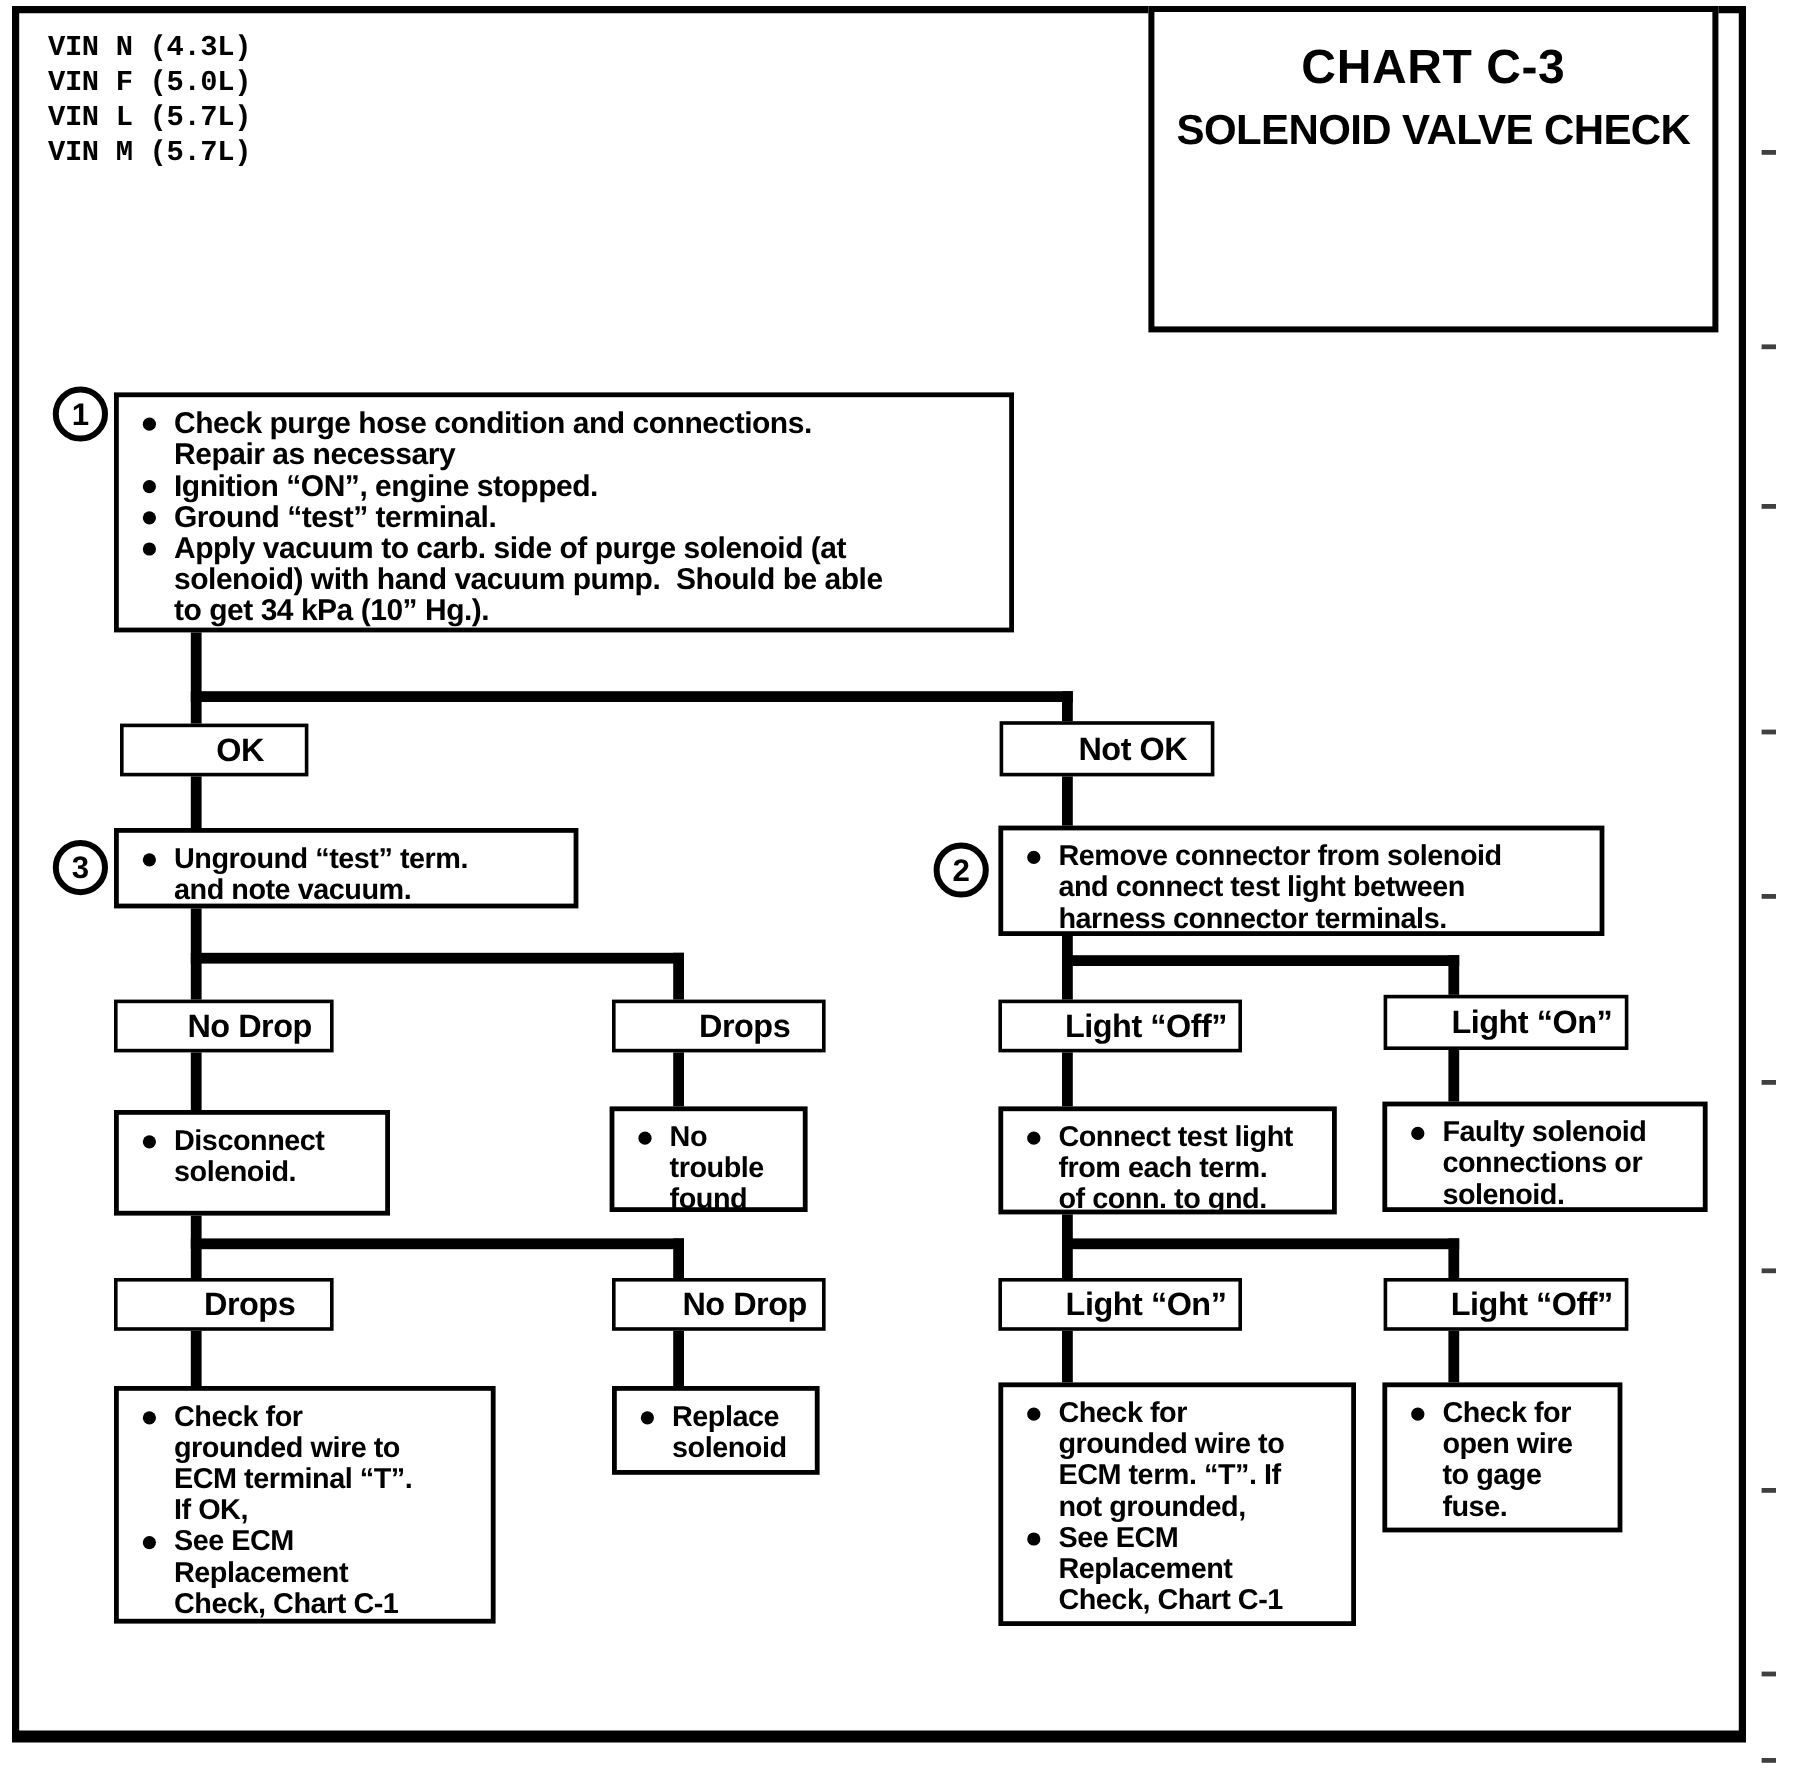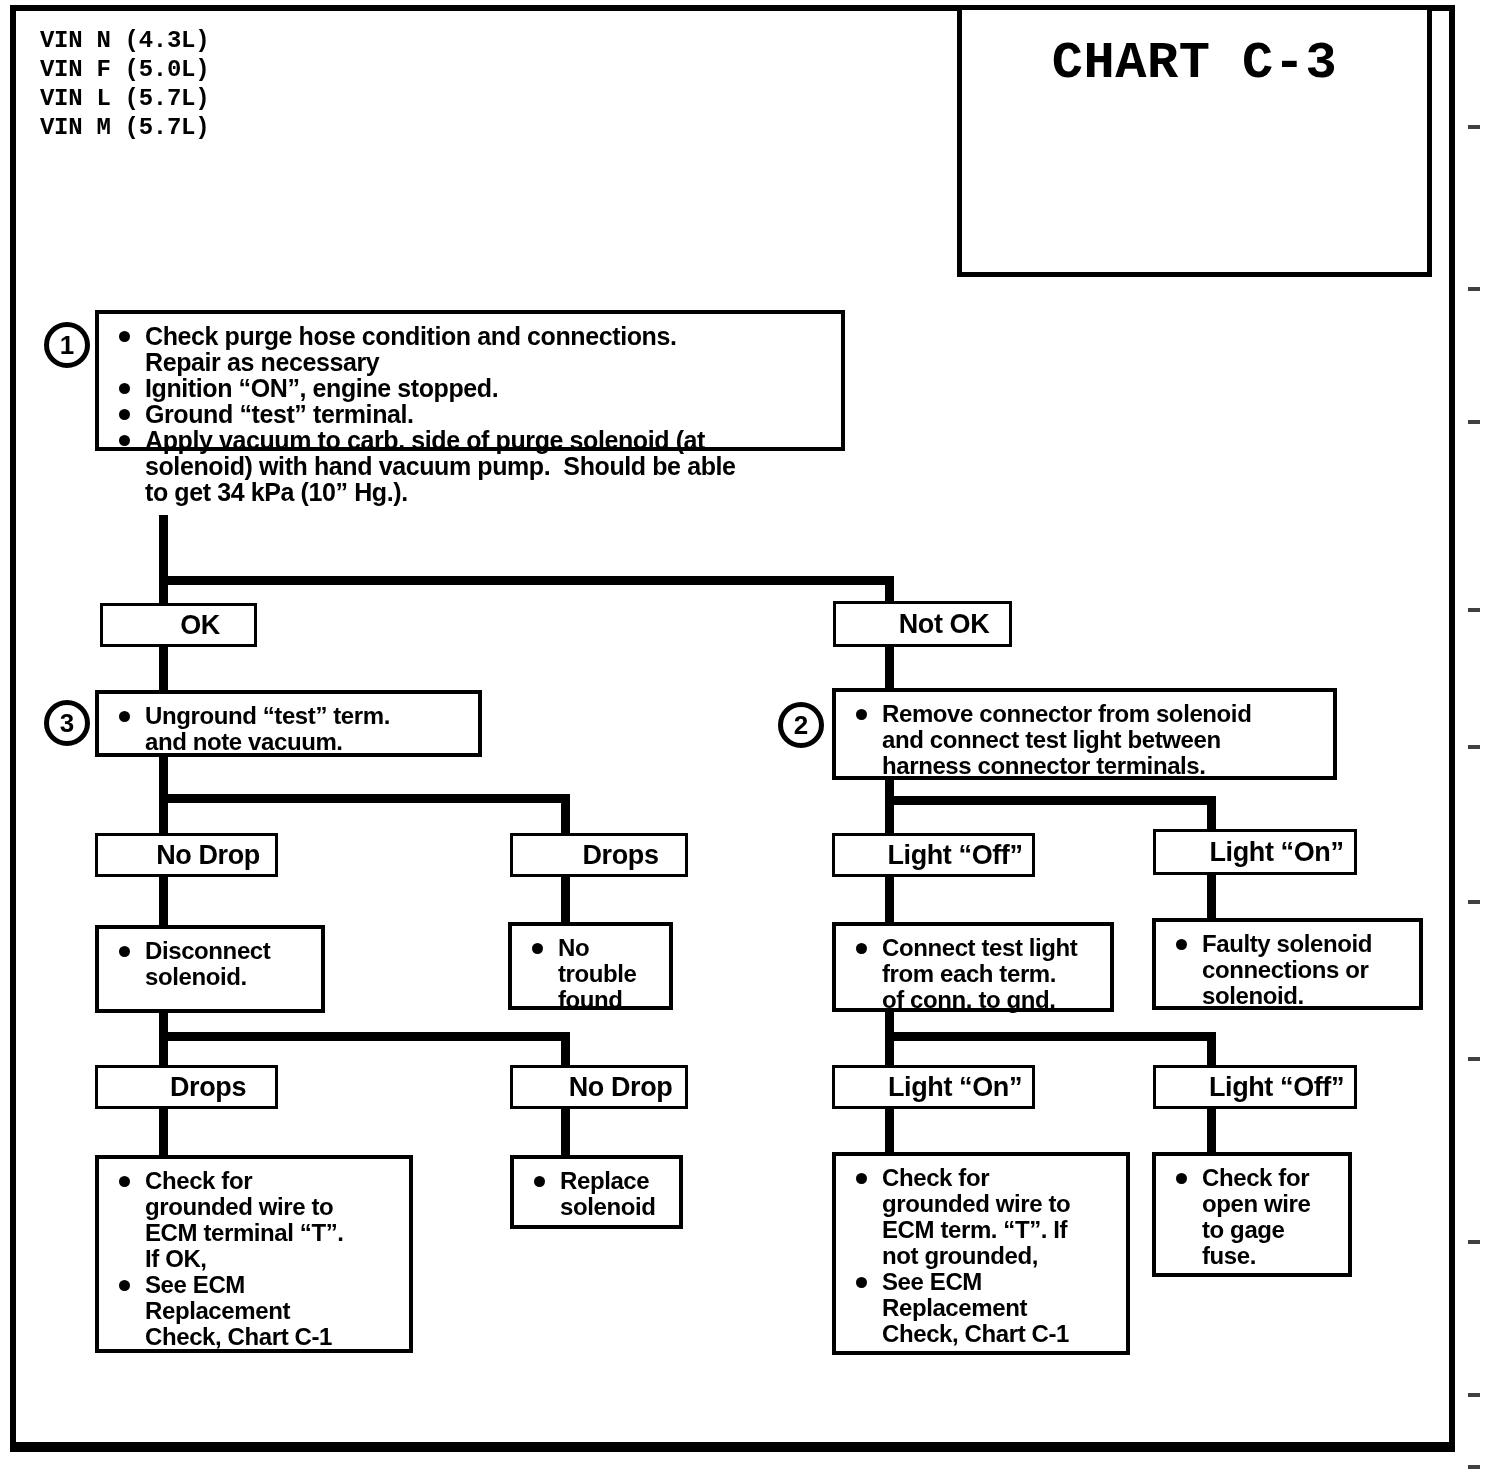--- a/index.html
+++ b/index.html
@@ -9,21 +9,21 @@
   }
   .page-frame{
     position:absolute;left:10px;top:5px;width:1445px;height:1447px;
     border:6px solid #000;border-bottom-width:10px;box-sizing:border-box;z-index:0;
   }
   .title-box{
     position:absolute;left:957px;top:5px;width:475px;height:272px;
     border:5px solid #000;box-sizing:border-box;background:#fff;z-index:3;
     text-align:center;padding-top:24px;
   }
-  .title-line1{font-size:52px;font-weight:bold;letter-spacing:0.5px;font-family:Liberation Mono, monospace;}
+  .title-line1{font-size:40px;font-weight:bold;letter-spacing:0.5px;}
   .title-line2{font-size:35px;font-weight:bold;margin-top:10px;letter-spacing:-0.5px;}
   .vin-list{position:absolute;left:40px;top:26px;z-index:3;}
   .vin-line{font-size:24px;font-weight:bold;line-height:29px;letter-spacing:-0.3px;font-family:Liberation Mono, monospace;}
   .line{position:absolute;background:#000;z-index:1;}
   .node{
     position:absolute;background:#fff;border:4px solid #000;box-sizing:border-box;
     padding:9px 6px 4px 18px;z-index:2;
   }
   .bullet-row{display:flex;align-items:flex-start;}
   .dot{width:11px;height:11px;border-radius:50%;background:#000;flex:none;margin:8px 15px 0 2px;}
@@ -54,20 +54,21 @@
 
   <div class="vin-list">
     <div class="vin-line">VIN N (4.3L)</div>
     <div class="vin-line">VIN F (5.0L)</div>
     <div class="vin-line">VIN L (5.7L)</div>
     <div class="vin-line">VIN M (5.7L)</div>
   </div>
 
   <div class="title-box">
     <div class="title-line1">CHART C-3</div>
+    <div class="title-line2">SOLENOID VALVE CHECK</div>
   </div>
 
   <div class="line" style="left:159px;top:515px;width:9px;height:92px"></div>
   <div class="line" style="left:159px;top:576px;width:735px;height:9px"></div>
   <div class="line" style="left:885px;top:576px;width:9px;height:31px"></div>
   <div class="line" style="left:159px;top:645px;width:9px;height:47px"></div>
   <div class="line" style="left:885px;top:645px;width:9px;height:45px"></div>
   <div class="line" style="left:159px;top:755px;width:9px;height:80px"></div>
   <div class="line" style="left:159px;top:794px;width:411px;height:9px"></div>
   <div class="line" style="left:561px;top:794px;width:9px;height:41px"></div>
@@ -86,21 +87,21 @@
   <div class="line" style="left:1207px;top:1032px;width:9px;height:36px"></div>
   <div class="line" style="left:159px;top:1107px;width:9px;height:50px"></div>
   <div class="line" style="left:561px;top:1107px;width:9px;height:50px"></div>
   <div class="line" style="left:885px;top:1107px;width:9px;height:47px"></div>
   <div class="line" style="left:1207px;top:1107px;width:9px;height:47px"></div>
 
   <div class="circle" style="left:44px;top:322px">1</div>
   <div class="circle" style="left:44px;top:700px">3</div>
   <div class="circle" style="left:778px;top:702px">2</div>
 
-  <div class="node big" style="left:95px;top:310px;width:750px;height:141px">
+  <div class="node big" style="left:95px;top:327px;width:750px;height:200px">
     <div class="bullet-row">
         <span class="dot"></span>
         <span class="btext">Check purge hose condition and connections.
 Repair as necessary</span>
       </div>
     <div class="bullet-row">
         <span class="dot"></span>
         <span class="btext">Ignition “ON”, engine stopped.</span>
       </div>
     <div class="bullet-row">

